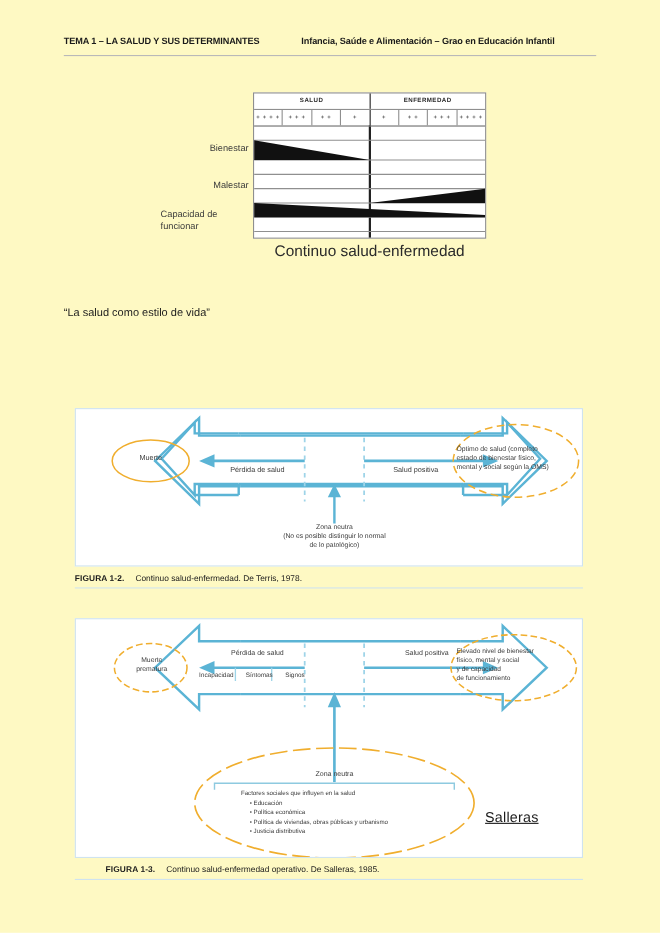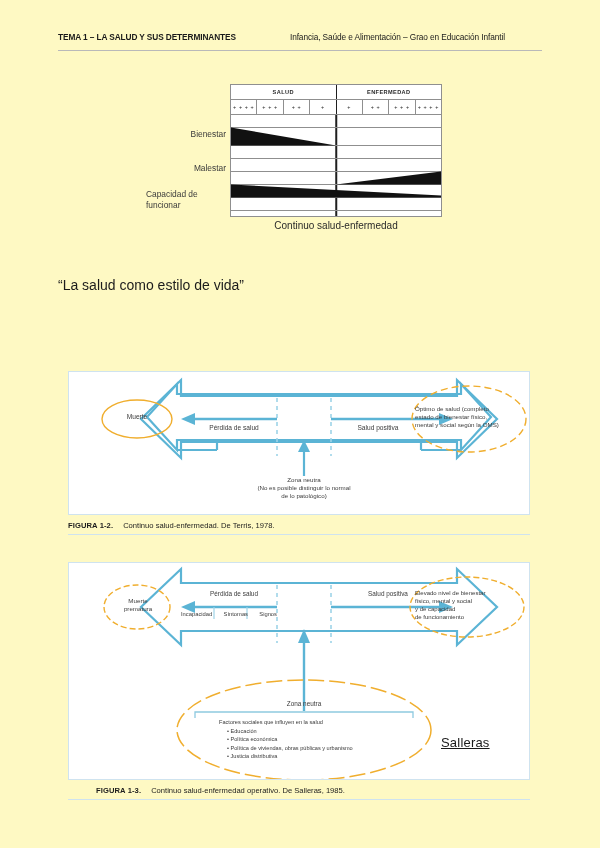--- a/index.html
+++ b/index.html
@@ -32,24 +32,24 @@
     justify-content: flex-start;
   }
   .doc-header-left {
     font-size: 8.3px;
     font-weight: bold;
     letter-spacing: -0.1px;
     white-space: nowrap;
   }
   .doc-header-right {
     font-size: 8.3px;
-    font-weight: normal;
+    font-weight: bold;
     letter-spacing: -0.1px;
     white-space: nowrap;
-    margin-left: 54px;
+    margin-left: 38px;
   }
   .header-rule {
     position: absolute;
     left: 58px;
     top: 50px;
     width: 484px;
     height: 1px;
     background: #b9b9b9;
   }
 
@@ -128,29 +128,29 @@
   .wt-vmid {
     position: absolute; top: 0; bottom: 0; left: 50%;
     width: 1.5px; background: #1f1f1f; transform: translateX(-50%);
   }
   .wedge-caption {
     position: absolute;
     left: 84px;
     top: 136px;
     width: 212px;
     text-align: center;
-    font-size: 10px;
+    font-size: 14px;
     color: #2a2a2a;
   }
 
   
   .body-text {
     position: absolute;
     left: 58px;
-    font-size: 14px;
+    font-size: 10px;
     line-height: 16px;
     color: #1c1c1c;
     width: 486px;
   }
   .quote-line { top: 277px; }
   .para-line  { top: 312px; }
 
   
   .fig-panel {
     position: absolute;

